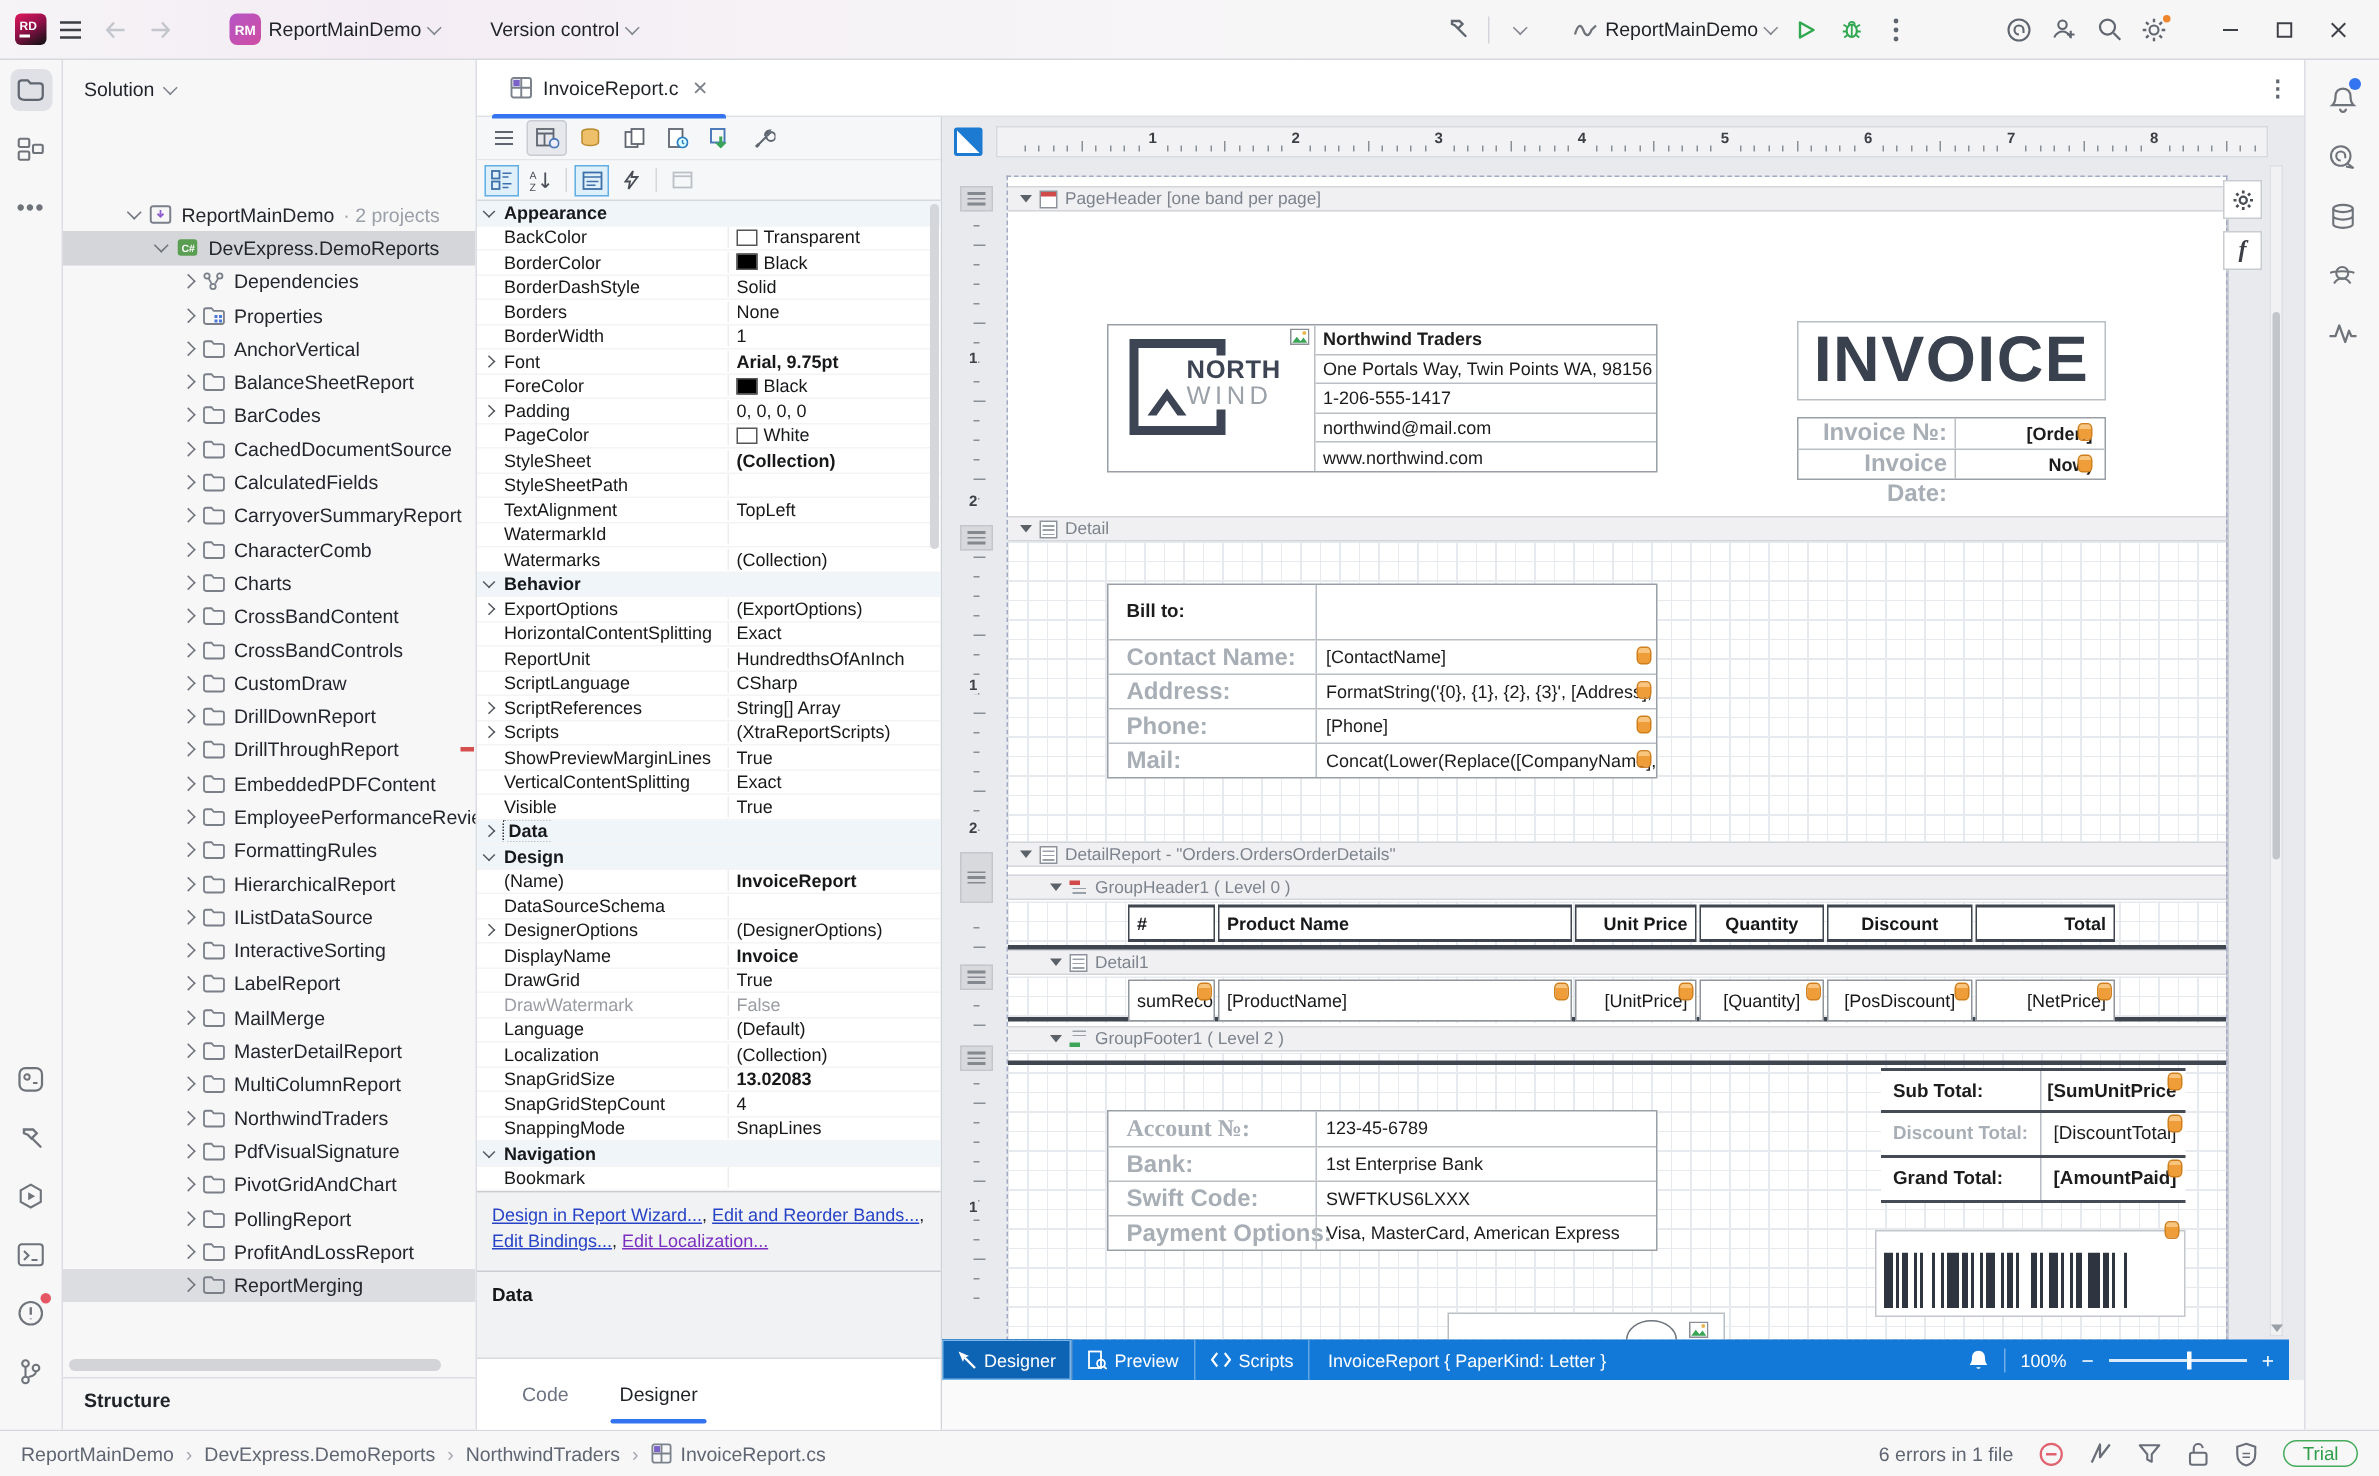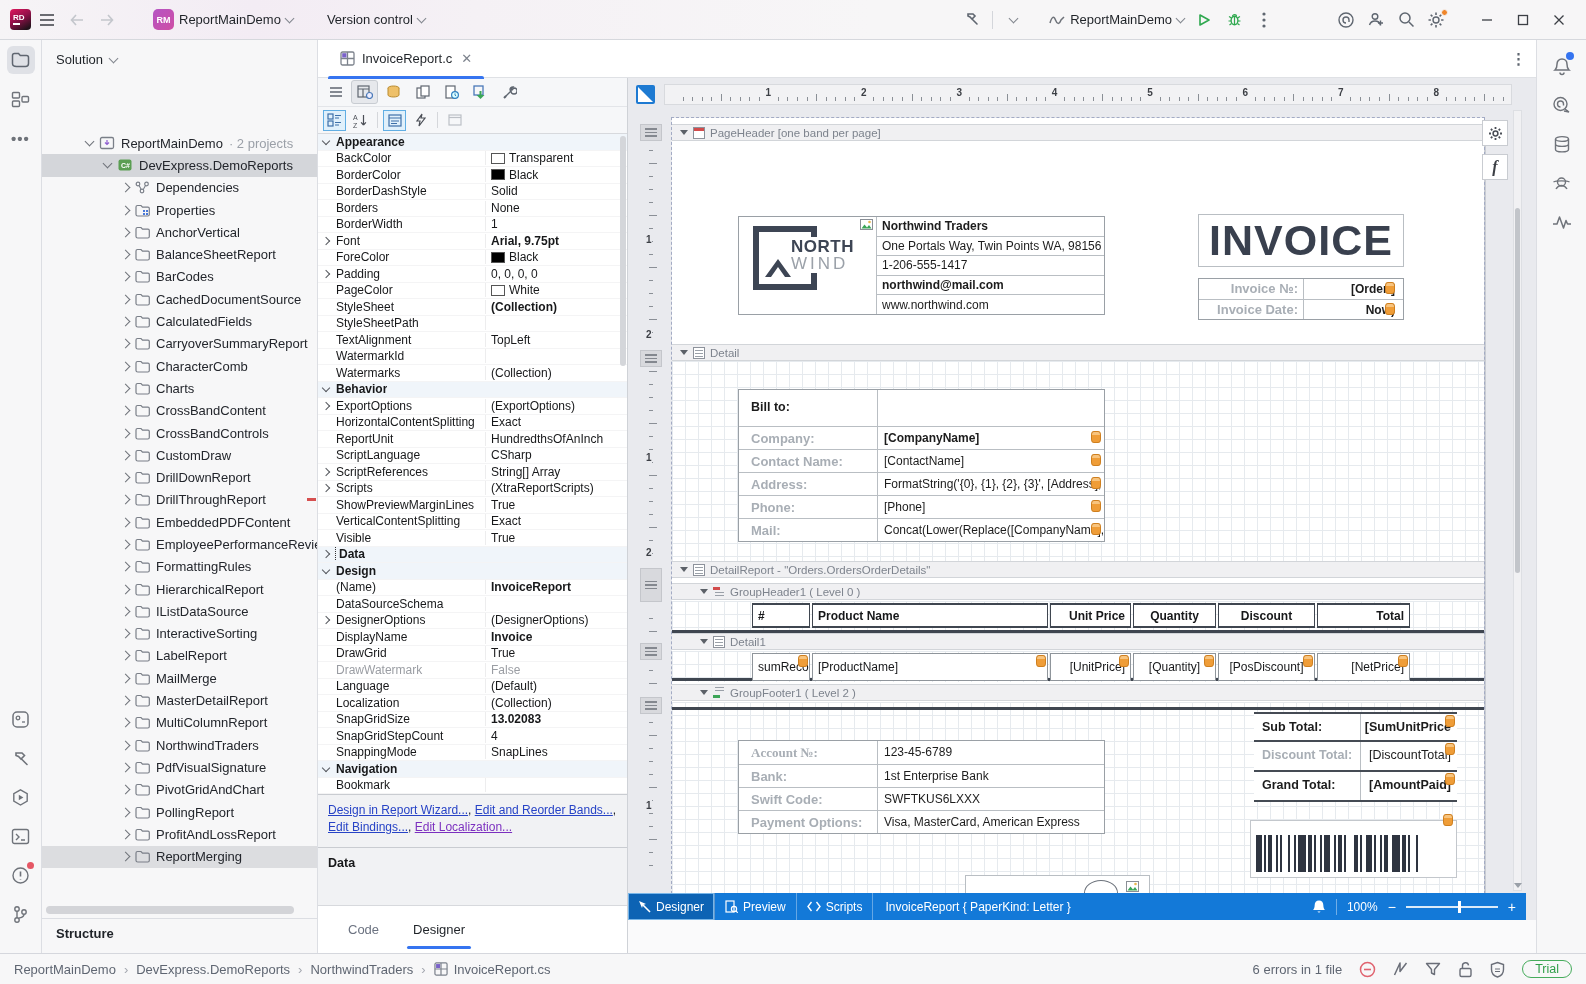--- a/index.html
+++ b/index.html
@@ -124,21 +124,21 @@
   .gridbg{position:absolute;left:0;right:0;background-image:
     repeating-linear-gradient(to right,#e6eaee 0 1px,transparent 1px 13px),
     repeating-linear-gradient(to bottom,#e6eaee 0 1px,transparent 1px 13px)}
   .darkline{position:absolute;left:0;right:0;height:3px;background:#3f4650}
 
   .oicon{position:absolute;width:10px;height:12px;background:linear-gradient(#f8c47e 0 3px,#ef9d38 3px);border:1px solid #cf7f1e;border-radius:3px/4px}
 
   .rtable{position:absolute;border:1px solid #9aa0a6;background:#fff}
   .rrow{position:relative;display:flex;border-top:1px solid #b9bec3}
   .rrow:first-child{border-top:none}
-  .rlabel{color:#a8aeb5;font-weight:bold;font-size:13px}
+  .rlabel{color:#a8aeb5;font-weight:bold;font-size:16px}
   .rval{color:#1c1c1c;font-size:12px}
   .colsep{border-left:1px solid #b9bec3}
 
   .invoice-title{position:absolute;border:1px solid #b9bec3;display:flex;align-items:center;justify-content:center;
     font-size:43px;font-weight:bold;color:#39404e;background:#fff;letter-spacing:1px}
   .hdrcell{position:absolute;background:#fff;border:1px solid #3f4650;border-top-width:2px;border-bottom-width:2px;
     font-weight:bold;font-size:12px;color:#17181a;display:flex;align-items:center;padding:0 5px}
   .dcell{position:absolute;background:#fff;border:1px solid #8f959b;font-size:12px;color:#17181a;display:flex;align-items:center;padding:0 5px;overflow:hidden}
   .trow{position:absolute;display:flex;border-top:2px solid #454b54;border-bottom:2px solid #454b54;background:#fff}
   .smartbtn{position:absolute;width:26px;height:26px;background:#fff;border:1px solid #c9ccd1;display:flex;align-items:center;justify-content:center}
@@ -1298,46 +1298,41 @@
                   <svg width="13" height="11" viewBox="0 0 13 11" style="position:absolute;right:3px;top:2px">
                     <rect x="0.5" y="0.5" width="12" height="10" fill="#fff" stroke="#8a8f96"></rect>
                     <path d="M1.5 9.5l3-4 2.5 3 2-2.5 2.5 3.5z" fill="#3aa557"></path>
                     <circle cx="9.5" cy="3" r="1.3" fill="#e8b64c"></circle>
                   </svg>
                 </div>
                 <div style="flex: 1 1 0%; display: flex; flex-direction: column;">
                   <div style="flex: 1 1 0%; display: flex; align-items: center; padding-left: 5px; font-size: 12px; border-top: none; font-weight: bold; color: rgb(28, 28, 28);">Northwind Traders</div>
                   <div style="flex: 1 1 0%; display: flex; align-items: center; padding-left: 5px; font-size: 12px; border-top: 1px solid rgb(185, 190, 195); font-weight: normal; color: rgb(28, 28, 28);">One Portals Way, Twin Points WA, 98156</div>
                   <div style="flex: 1 1 0%; display: flex; align-items: center; padding-left: 5px; font-size: 12px; border-top: 1px solid rgb(185, 190, 195); font-weight: normal; color: rgb(28, 28, 28);">1-206-555-1417</div>
-                  <div style="flex: 1 1 0%; display: flex; align-items: center; padding-left: 5px; font-size: 12px; border-top: 1px solid rgb(185, 190, 195); font-weight: bold; color: rgb(28, 28, 28);">northwind@mail.com</div>
+                  <div style="flex: 1 1 0%; display: flex; align-items: center; padding-left: 5px; font-size: 12px; border-top: 1px solid rgb(185, 190, 195); font-weight: normal; color: rgb(28, 28, 28);">northwind@mail.com</div>
                   <div style="flex: 1 1 0%; display: flex; align-items: center; padding-left: 5px; font-size: 12px; border-top: 1px solid rgb(185, 190, 195); font-weight: normal; color: rgb(28, 28, 28);">www.northwind.com</div>
                 </div>
               </div>
               <div class="invoice-title" style="left: 526px; top: 96px; width: 206px; height: 53px;">INVOICE</div>
               <div class="rtable" style="left: 526px; top: 160px; width: 206px;">
                 <div class="rrow" style="height: 20px;">
                   <div class="rlabel" style="width: 104px; text-align: right; padding-right: 5px; line-height: 20px;">Invoice №:</div>
                   <div class="rval colsep" style="flex: 1 1 0%; text-align: right; padding-right: 8px; font-weight: bold; line-height: 20px;">[OrderI]</div>
                   <span class="oicon" style="right: 8px; top: 3px;"></span>
                 </div>
                 <div class="rrow" style="height: 20px;">
                   <div class="rlabel" style="width: 104px; text-align: right; padding-right: 5px; line-height: 20px;">Invoice Date:</div>
                   <div class="rval colsep" style="flex: 1 1 0%; text-align: right; padding-right: 8px; font-weight: bold; line-height: 20px;">Now)</div>
                   <span class="oicon" style="right: 8px; top: 3px;"></span>
                 </div>
               </div>
               <div class="rtable" style="left: 66px; top: 271px; width: 367px;">
                 <div class="rrow" style="height: 36px;">
                   <div style="width: 138px; font-weight: bold; font-size: 12.5px; padding: 10px 0px 0px 12px; color: rgb(28, 28, 28);">Bill to:</div>
                   <div class="colsep" style="flex: 1 1 0%;"></div>
-                </div>
-                <div class="rrow" style="height: 23px;">
-                  <div class="rlabel" style="width: 138px; padding-left: 12px; line-height: 23px;">Company:</div>
-                  <div class="rval colsep" style="flex: 1 1 0%; padding-left: 6px; line-height: 23px; white-space: nowrap; overflow: hidden; font-weight: bold;">[CompanyName]</div>
-                  <span class="oicon" style="right: 3px; top: 4px;"></span>
                 </div>
                 <div class="rrow" style="height: 23px;">
                   <div class="rlabel" style="width: 138px; padding-left: 12px; line-height: 23px;">Contact Name:</div>
                   <div class="rval colsep" style="flex: 1 1 0%; padding-left: 6px; line-height: 23px; white-space: nowrap; overflow: hidden;">[ContactName]</div>
                   <span class="oicon" style="right: 3px; top: 4px;"></span>
                 </div>
                 <div class="rrow" style="height: 23px;">
                   <div class="rlabel" style="width: 138px; padding-left: 12px; line-height: 23px;">Address:</div>
                   <div class="rval colsep" style="flex: 1 1 0%; padding-left: 6px; line-height: 23px; white-space: nowrap; overflow: hidden;">FormatString('{0}, {1}, {2}, {3}', [Address], [</div>
                   <span class="oicon" style="right: 3px; top: 4px;"></span>

